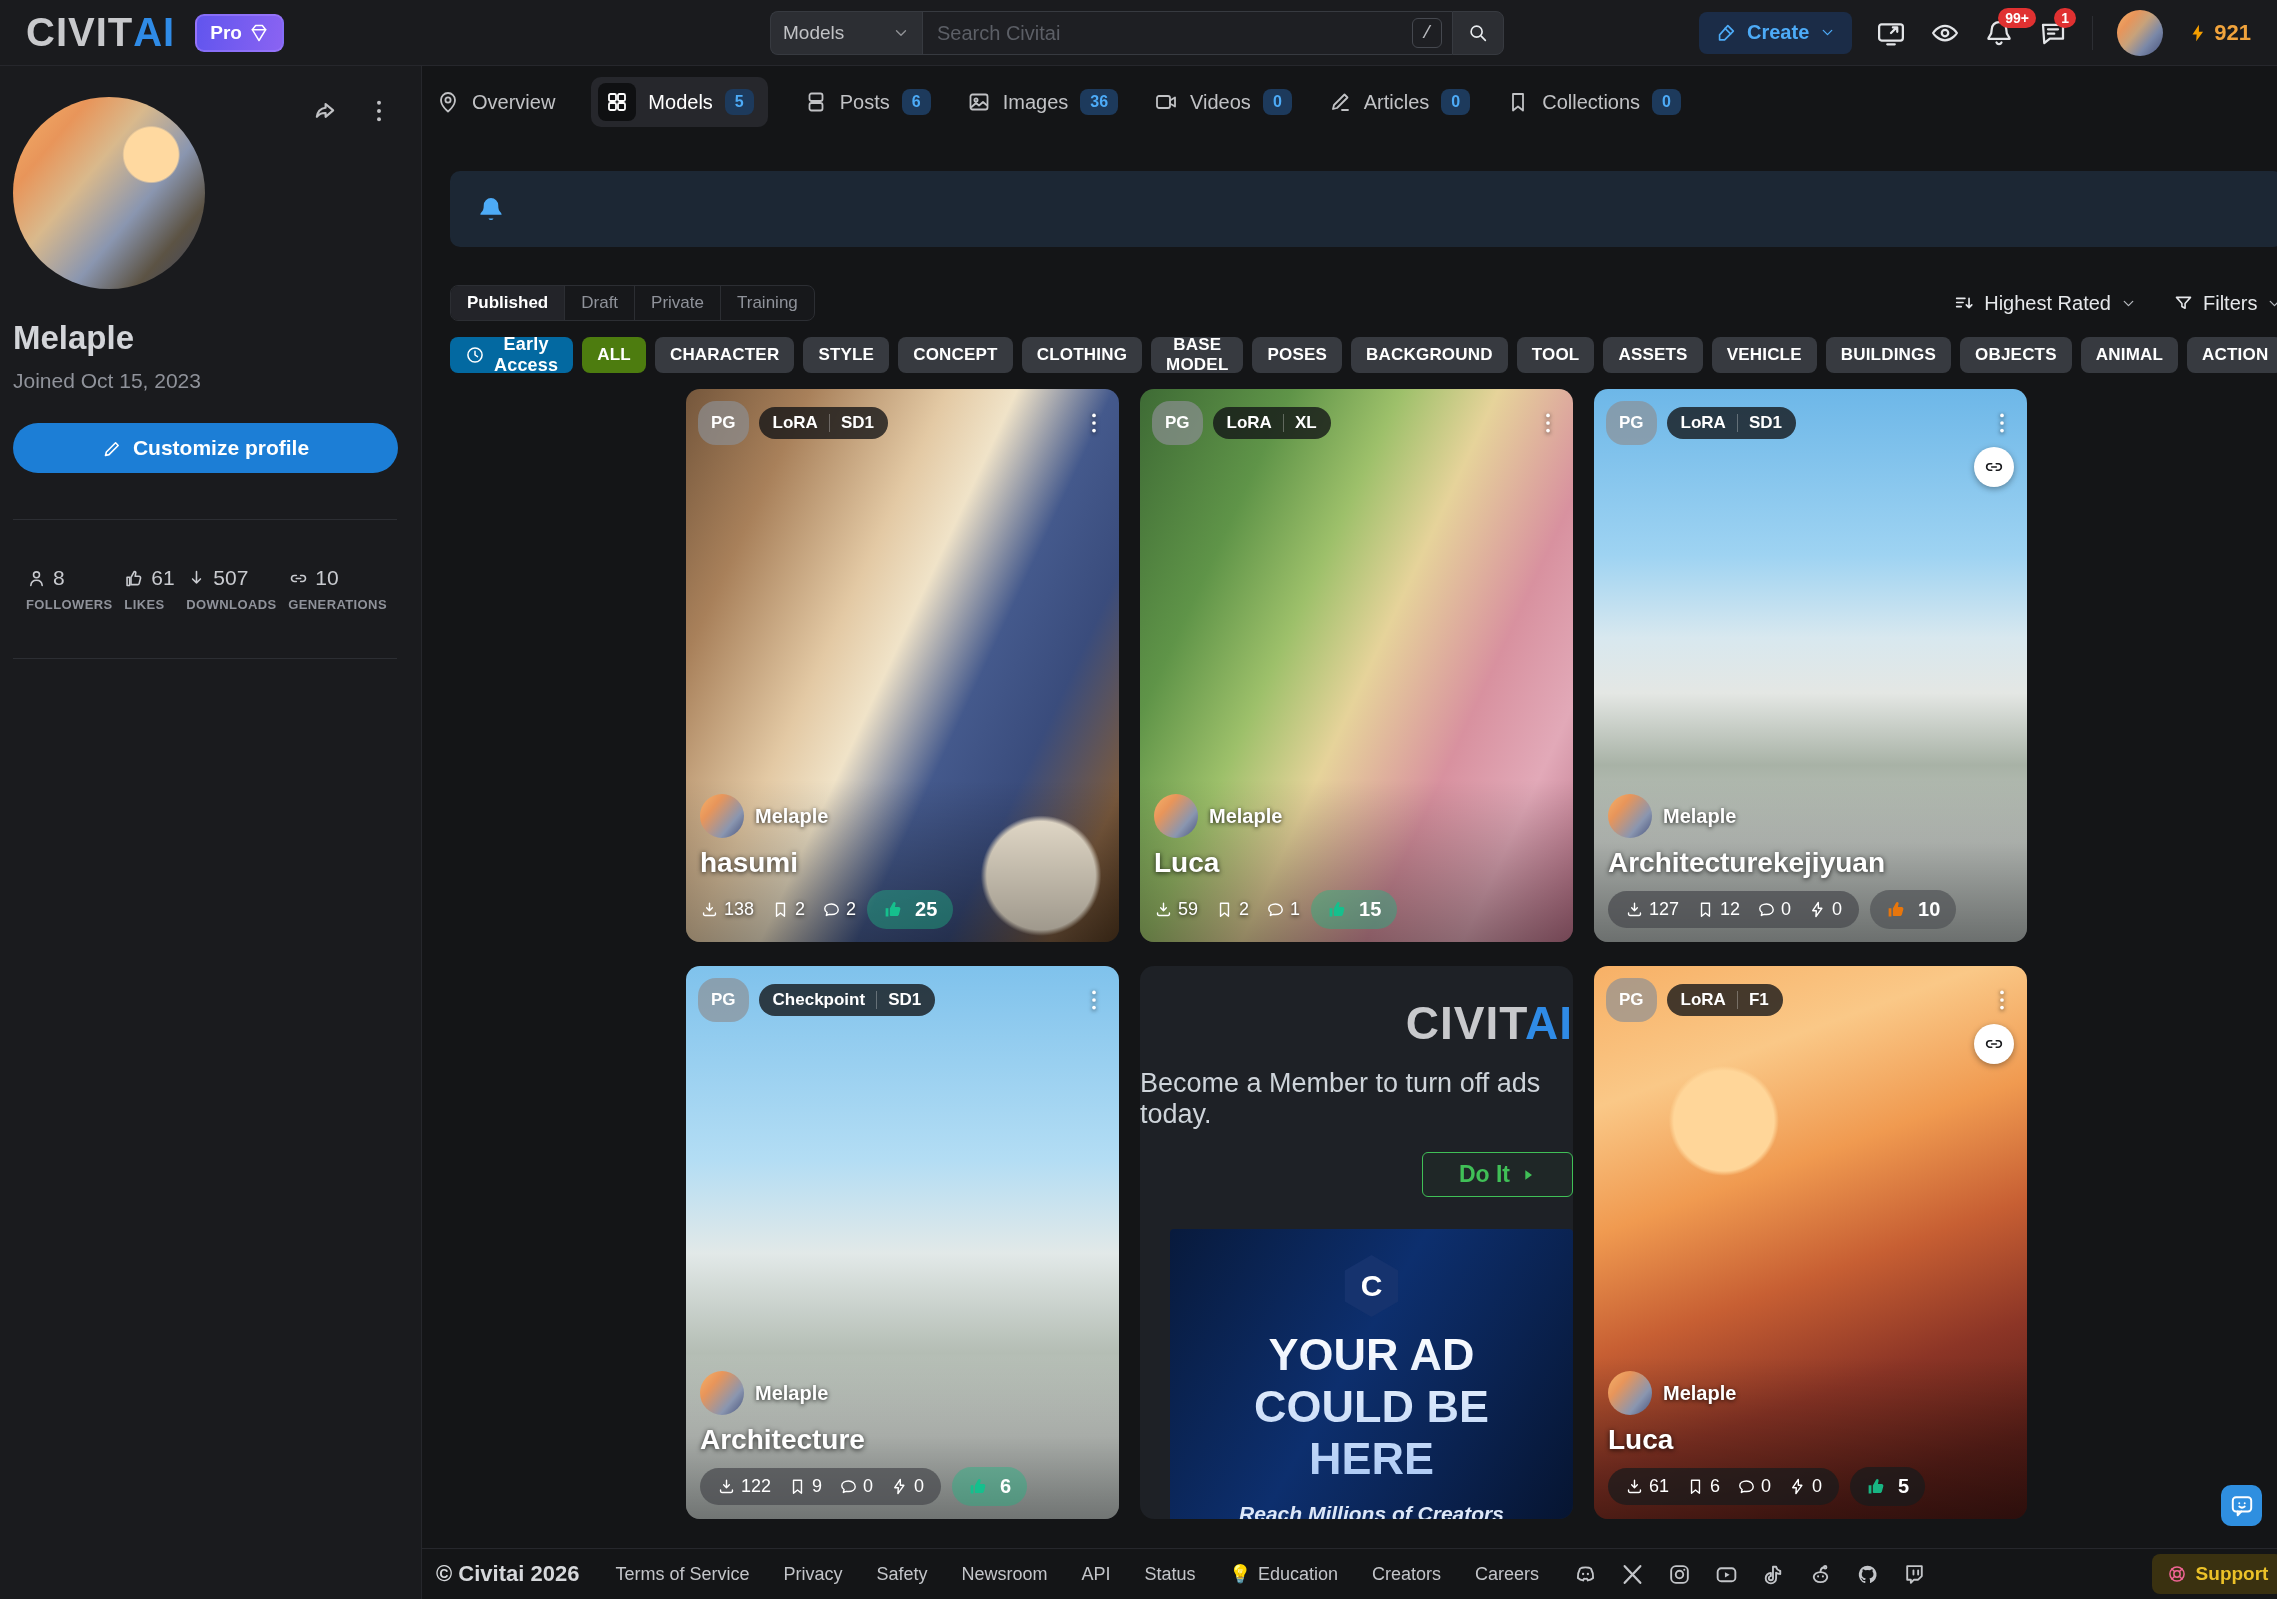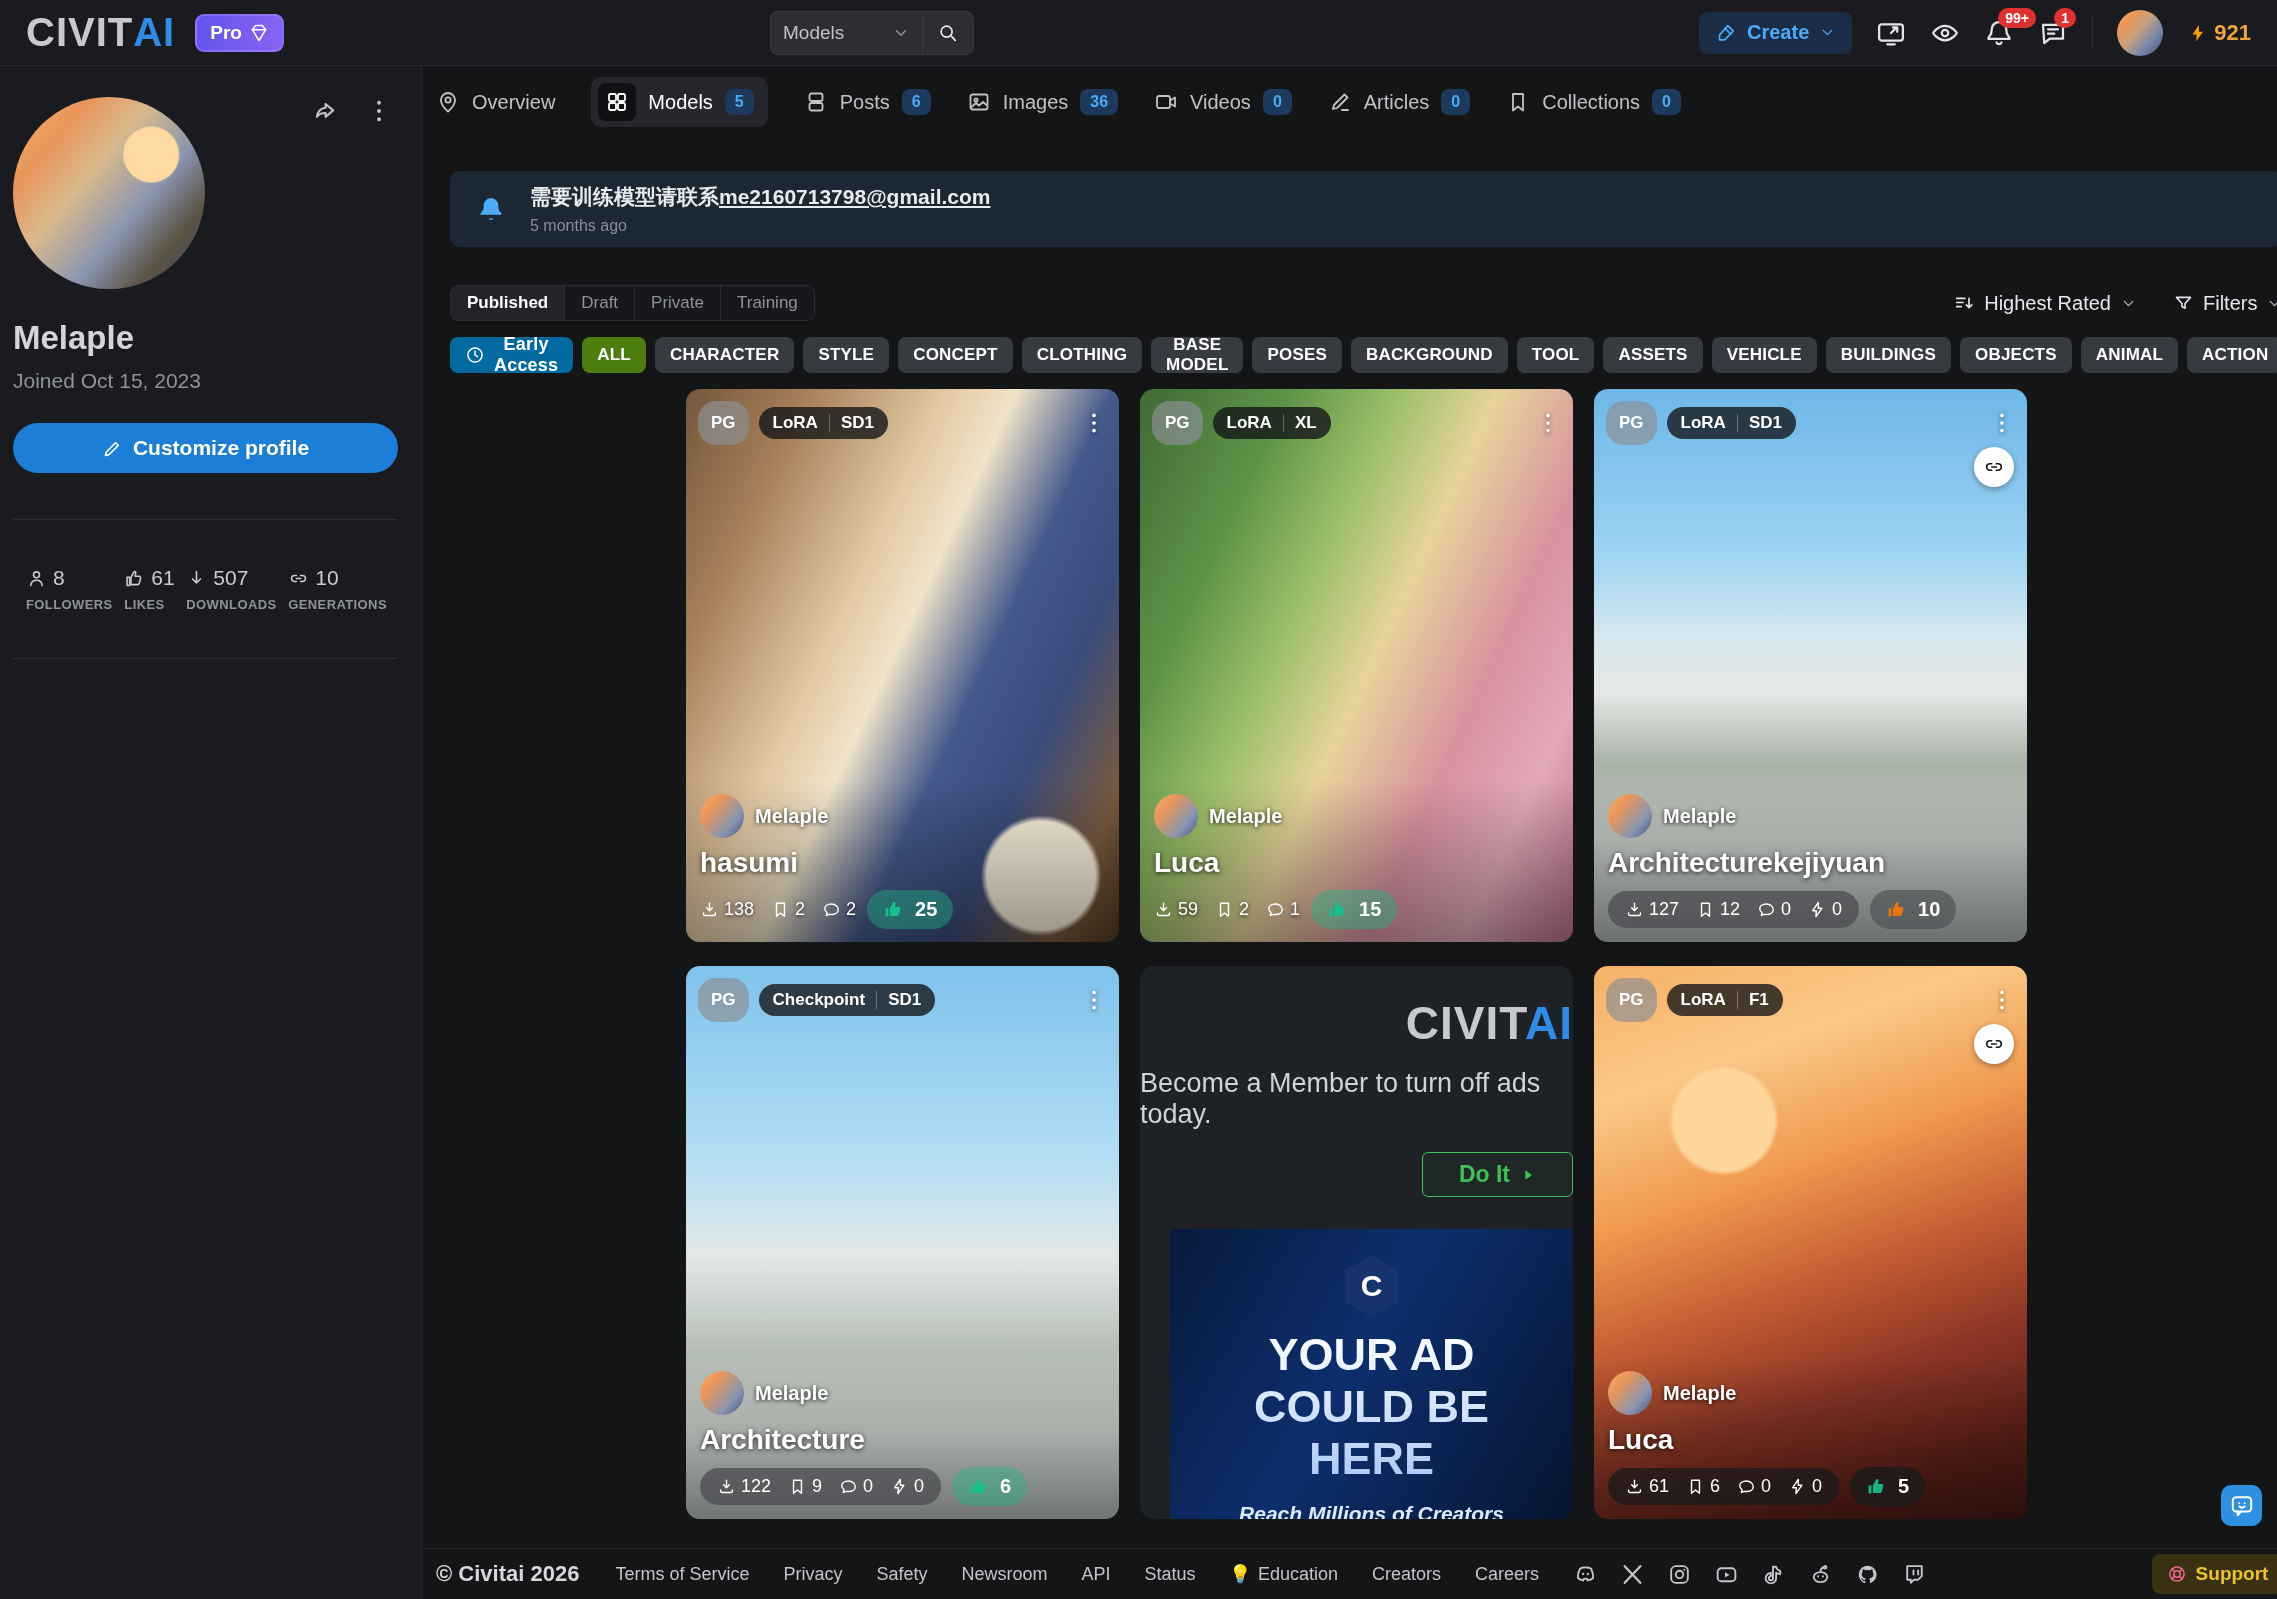--- a/index.html
+++ b/index.html
@@ -185,20 +185,24 @@
   </button>
   <div class="search">
     <button class="search-cat">
       <span>Models</span>
       <span style="color:#909296">
           <svg viewBox="0 0 24 24" width="18" height="18" fill="none" stroke="currentColor" stroke-width="1.8" stroke-linecap="round" stroke-linejoin="round">
             <path d="M6 9l6 6 6-6"></path>
           </svg>
         </span>
     </button>
+    <div class="search-wrap">
+      <input placeholder="Search Civitai" style="">
+      <span class="slash">/</span>
+    </div>
     <button class="search-btn">
       <span>
           <svg viewBox="0 0 24 24" width="22" height="22" fill="none" stroke="currentColor" stroke-width="1.8" stroke-linecap="round" stroke-linejoin="round">
             <circle cx="10.5" cy="10.5" r="6"></circle>
             <path d="M15.5 15.5L20 20"></path>
           </svg>
         </span>
     </button>
   </div>
   <div class="nav-right">
@@ -415,26 +419,20 @@
         </button>
       </nav>
 
     <div class="announcement">
       <span class="ann-bell">
           <svg viewBox="0 0 24 24" width="30" height="30" fill="none" stroke="currentColor" stroke-width="1.8" stroke-linecap="round" stroke-linejoin="round">
             <path d="M6.2 9a5.8 5.8 0 0 1 11.6 0c0 6 2.7 5 2.7 7.6H3.5C3.5 14 6.2 15 6.2 9z" fill="currentColor" stroke="none"></path>
             <path d="M10 19.6a2.2 2.2 0 0 0 4 0" fill="currentColor" stroke="none"></path>
           </svg>
         </span>
-      <div>
-        <div class="ann-line">
-          <span>需要训练模型请联系</span><a>me2160713798@gmail.com</a>
-        </div>
-        <div class="ann-time">5 months ago</div>
-      </div>
     </div>
 
     <div class="filter-row">
       <div class="segmented" id="status-segments">
           <button class="segment active">Published</button>
           <button class="segment">Draft</button>
           <button class="segment">Private</button>
           <button class="segment">Training</button>
         </div>
       <div class="sort-filters">

